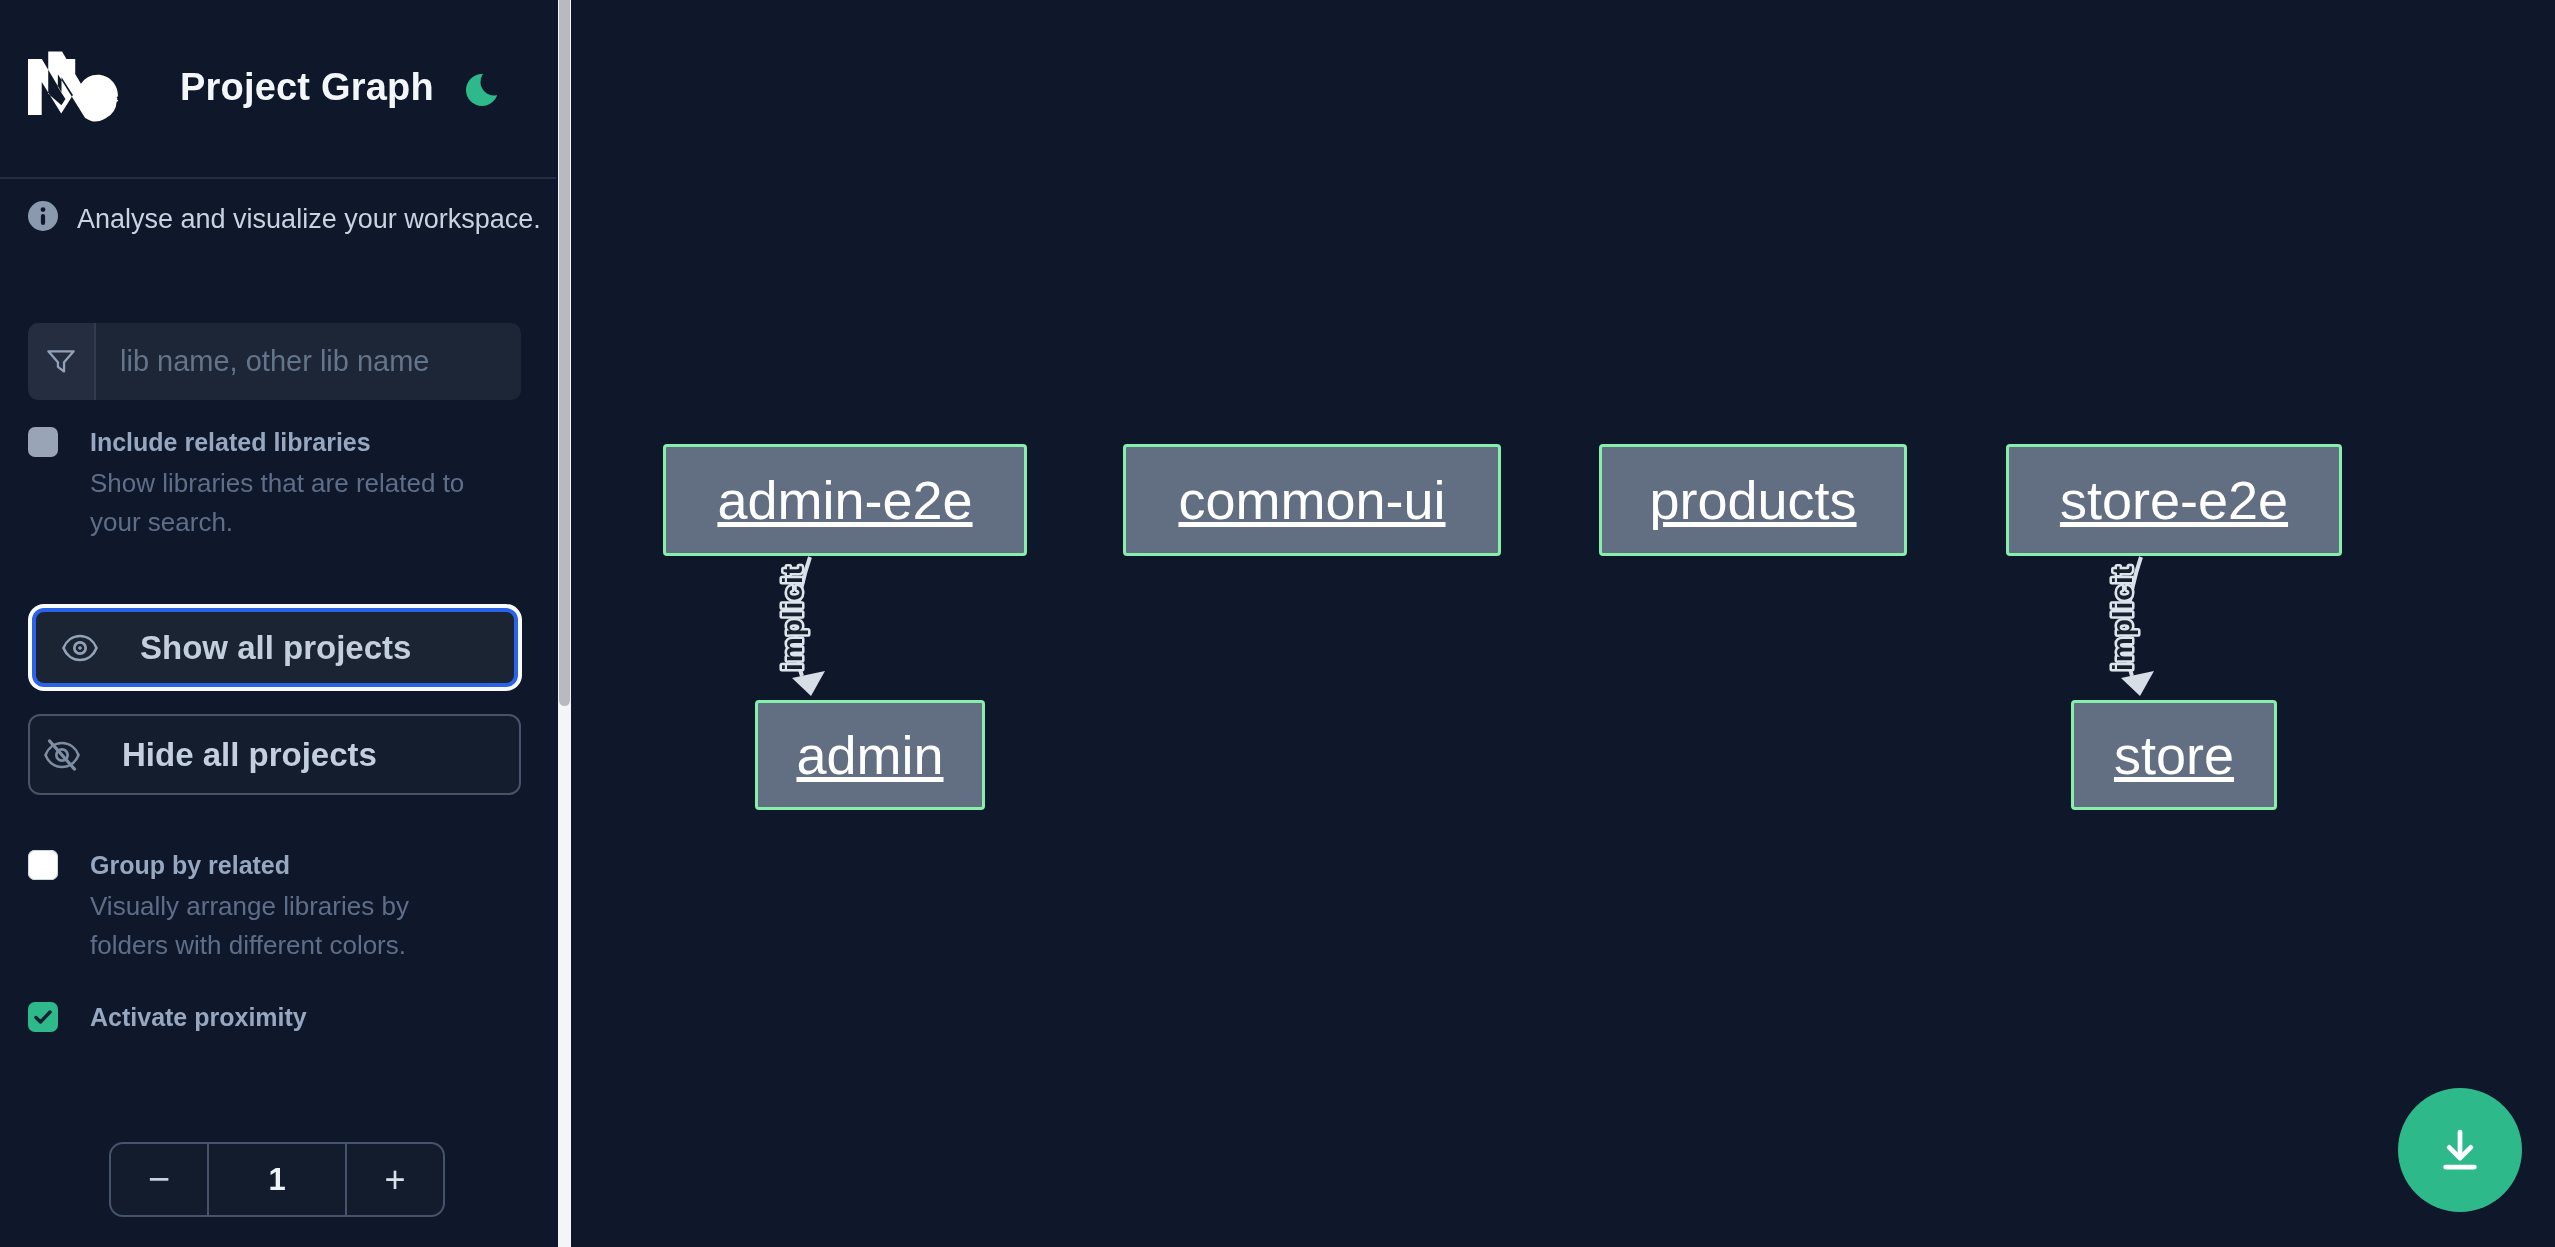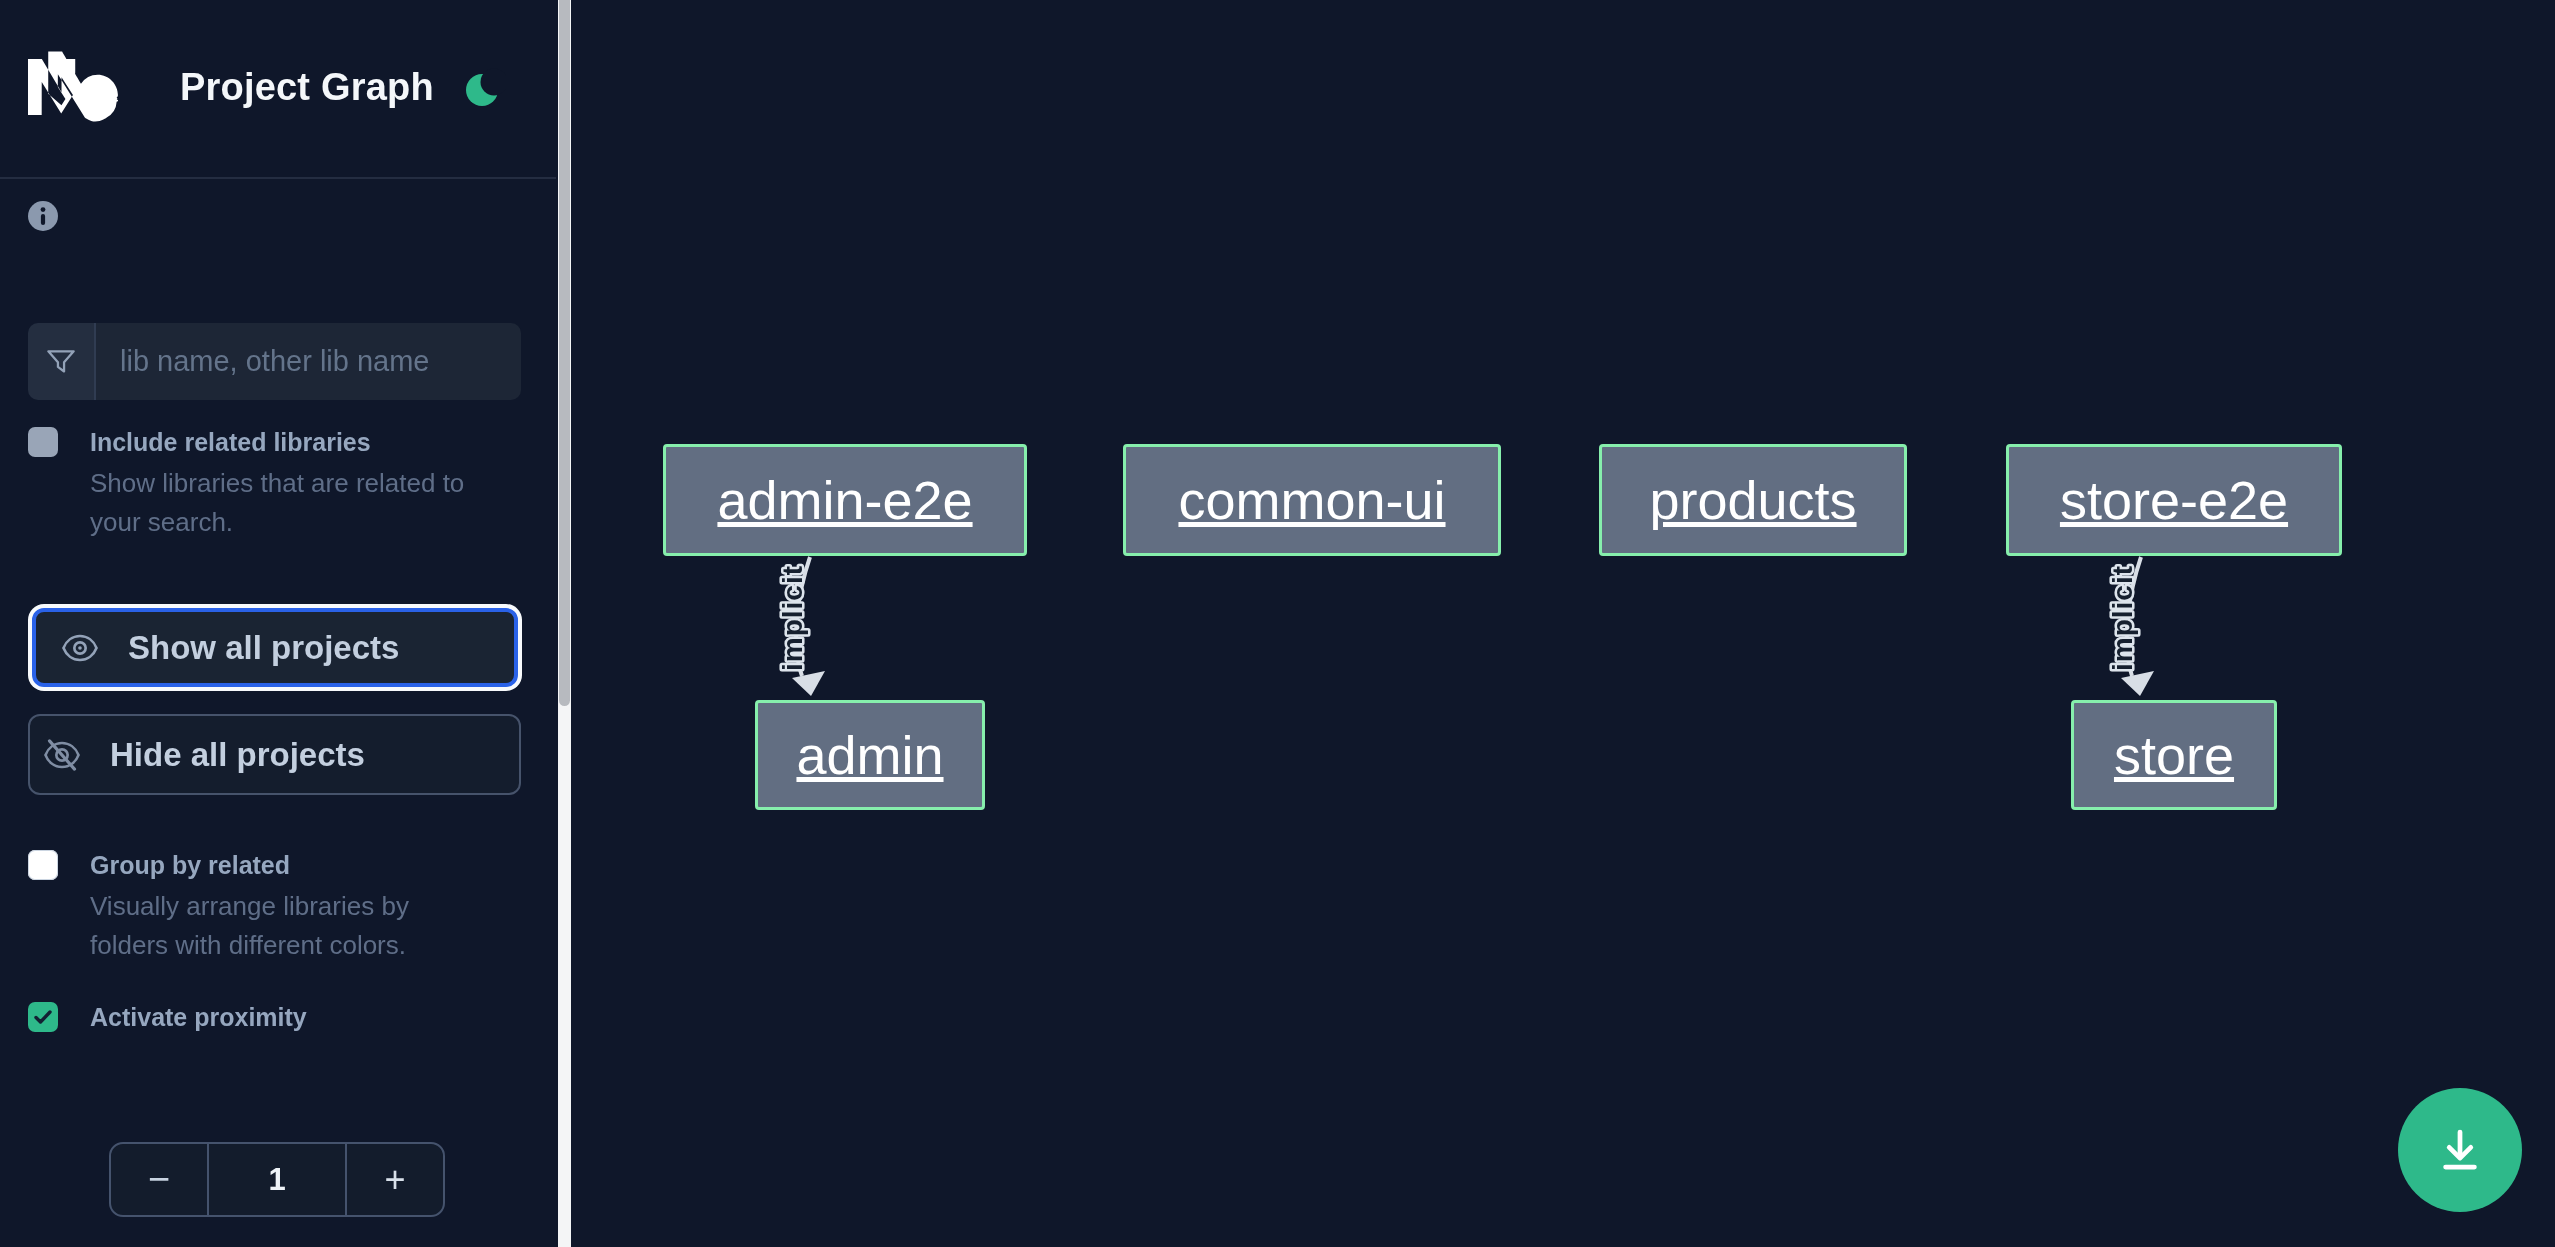--- a/index.html
+++ b/index.html
@@ -28,21 +28,21 @@
                   font-size:29px; padding:0 24px; font-family:"Liberation Sans",sans-serif; }
   .filter-input::placeholder { color:#64748b; opacity:1; }
 
   .checkbox { position:absolute; left:28px; width:30px; height:30px; border-radius:7px; }
   .cb-gray  { background:#99a5b7; }
   .cb-white { background:#ffffff; box-shadow:0 0 0 1px #cbd5e1 inset; }
   .cb-green { background:#2eb98a; display:flex; align-items:center; justify-content:center; }
   .cb-label { position:absolute; left:90px; font-size:25px; font-weight:700; color:#96a7bf; }
   .cb-desc  { position:absolute; left:90px; font-size:26px; line-height:39px; color:#5f6e88; }
 
-  .btn { position:absolute; display:flex; align-items:center; gap:28px; padding-left:24px;
+  .btn { position:absolute; display:flex; align-items:center; gap:40px; padding-left:24px;
          font-size:33px; font-weight:700; color:#c3cfdf; border-radius:12px; cursor:pointer;
          font-family:"Liberation Sans",sans-serif; }
   .btn-show { left:32px; top:608px; width:486px; height:79px; background:#1a2433;
               border:4px solid #2a62e8; box-shadow:0 0 0 4px #f8fafc; }
   .btn-hide { left:28px; top:714px; width:493px; height:81px; background:#141d2d;
               border:2px solid #46536b;padding-left:12px; }
 
   .stepper { position:absolute; left:109px; top:1142px; width:336px; height:75px;
              border:2px solid #45536d; border-radius:14px; overflow:hidden; display:flex;
              background:#131c2c; }
@@ -98,20 +98,21 @@
       </svg>
     </button>
 
     <div class="divider"></div>
 
     <svg class="info-icon" viewBox="0 0 30 30">
       <circle cx="15" cy="15" r="15" fill="#8b99ae"></circle>
       <circle cx="15" cy="8.6" r="2.4" fill="#0f172a"></circle>
       <rect x="12.9" y="13" width="4.2" height="11" rx="2.1" fill="#0f172a"></rect>
     </svg>
+    <div class="tagline">Analyse and visualize your workspace.</div>
 
     <div class="filter-group">
       <div class="filter-addon">
         <svg width="32" height="32" viewBox="0 0 24 24" fill="none" stroke="#93a2b8" stroke-width="1.7" stroke-linejoin="round">
           <path d="M2.5 4h19l-7.2 8.2v6.9l-4.6-3.4v-3.5L2.5 4z"></path>
         </svg>
       </div>
       <input class="filter-input" type="text" placeholder="lib name, other lib name" style="">
     </div>
 

